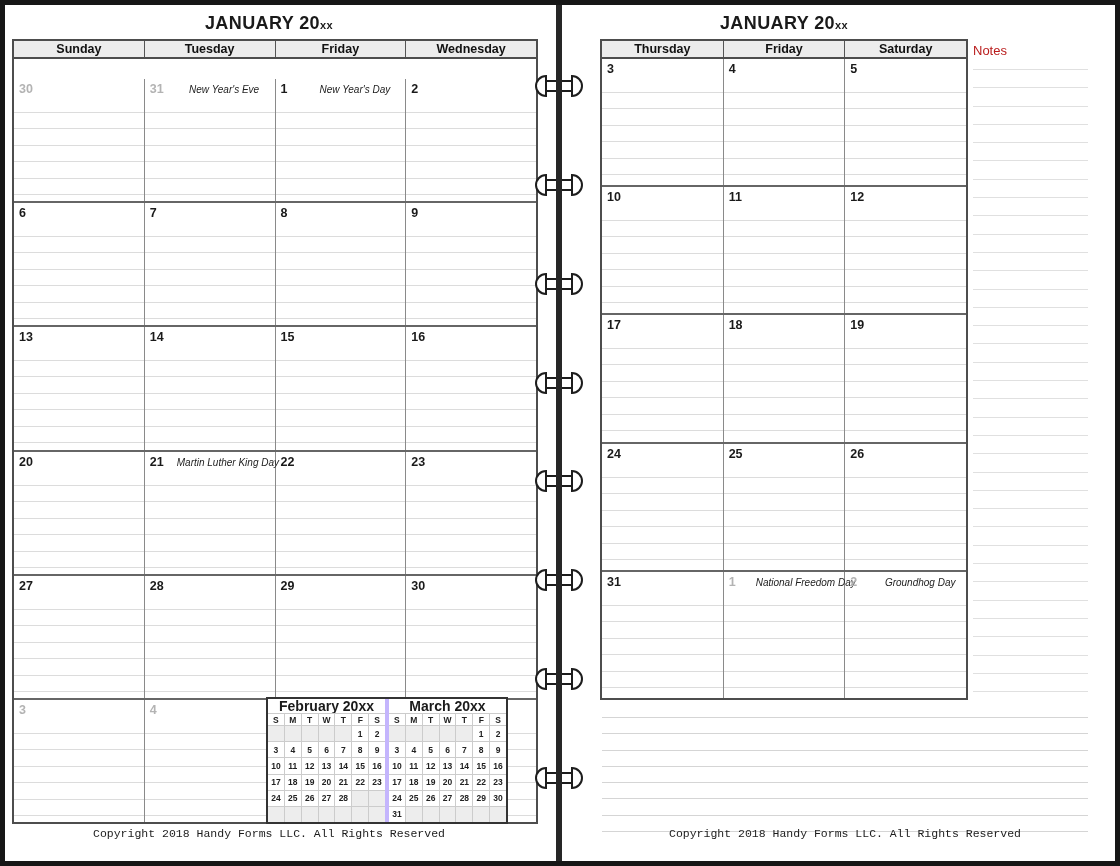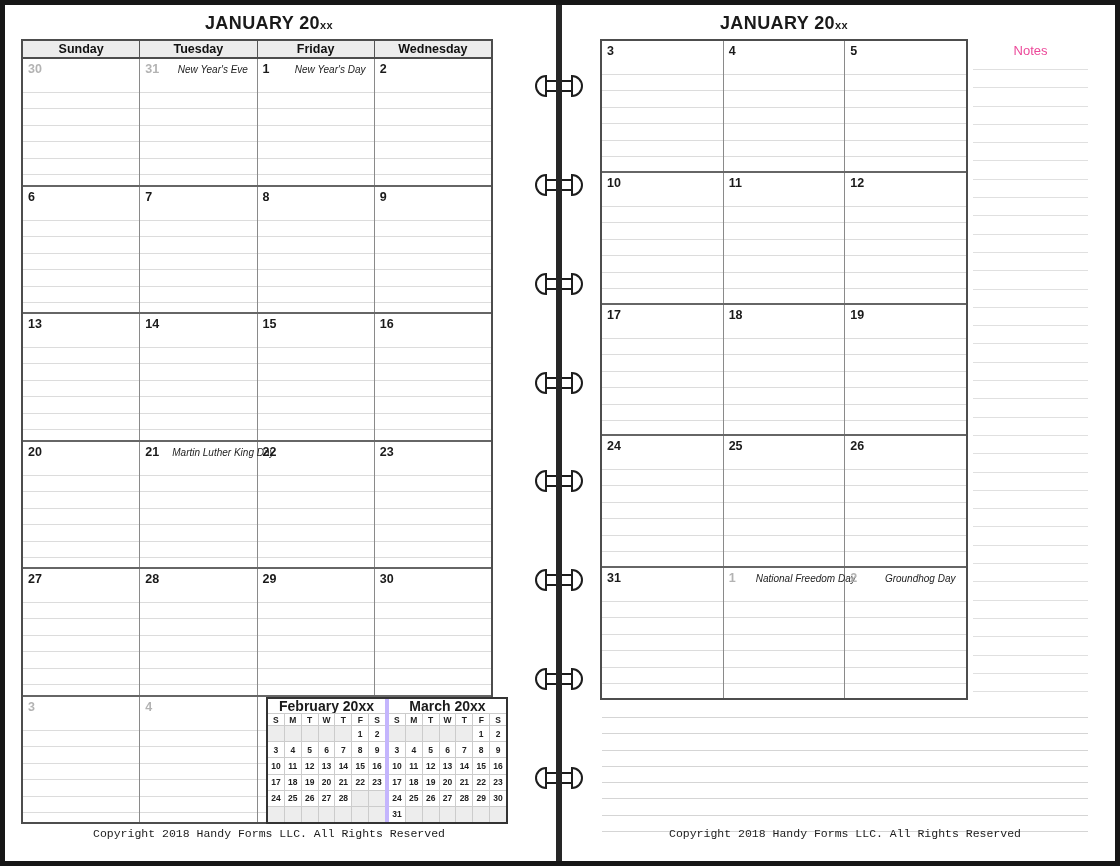--- a/index.html
+++ b/index.html
@@ -11,21 +11,21 @@
 
   
   .page-title{position:absolute;top:13px;height:22px;display:flex;align-items:baseline;justify-content:center;font-weight:bold;}
   .lp-title{left:28px;width:482px;}
   .rp-title{left:600px;width:368px;}
   .t-main{font-size:18px;letter-spacing:.4px;}
   .t-xx{font-size:11px;letter-spacing:.4px;}
 
   
   .grid{position:absolute;box-sizing:border-box;border:2px solid #4d4d4d;display:flex;flex-direction:column;background:#fff;}
-  .left-grid{left:21px;top:39px;width:472px;height:785px;}
+  .left-grid{left:12px;top:39px;width:526px;height:785px;gap:20px;}
   .right-grid{left:600px;top:39px;width:368px;height:661px;}
   .header-row{display:flex;height:16px;flex:none;background:#ececec;border-bottom:2px solid #4d4d4d;}
   .header-cell{flex:1;display:flex;align-items:center;justify-content:center;font-weight:bold;font-size:12.5px;color:#111;}
   .header-cell + .header-cell{border-left:1px solid #555;}
   .weeks{flex:1;display:flex;flex-direction:column;}
   .week-row{flex:1;display:flex;position:relative;}
   .week-row + .week-row{border-top:2px solid #666;}
   .day-cell{flex:1;position:relative;}
   .day-cell + .day-cell{border-left:1px solid #8a8a8a;}
   .day-cell::after{content:"";position:absolute;left:0;right:0;top:33px;bottom:1px;pointer-events:none;
@@ -39,21 +39,21 @@
   .mini{flex:1;display:flex;flex-direction:column;min-width:0;}
   .mini + .mini{border-left:4px solid #c4b5fd;text-align:center;}
   .mini-title{height:14px;flex:none;display:flex;align-items:center;justify-content:center;font-weight:bold;font-size:14px;}
   .mini-row{display:flex;flex:1;}
   .mini-row.mini-head{flex:none;height:12px;}
   .mini-cell{flex:1;display:flex;align-items:center;justify-content:center;font-size:8.5px;font-weight:bold;color:#222;border-top:1px solid #ccc;min-width:0;}
   .mini-cell + .mini-cell{border-left:1px solid #ccc;}
   .mini-cell.empty{background:#ededed;}
 
   
-  .notes-label{position:absolute;left:973px;top:43px;width:115px;text-align:center;font-size:13px;color:#ec4899;}
+  .notes-label{position:absolute;left:973px;top:43px;width:115px;text-align:left;font-size:13px;color:#b91c1c;}
   .notes-lines{position:absolute;left:973px;top:69px;width:115px;height:633px;
     background:repeating-linear-gradient(to bottom,#e0e0e0 0 1px,transparent 1px 18.3px);}
   .bottom-lines{position:absolute;left:602px;top:717px;width:486px;height:116px;
     background:repeating-linear-gradient(to bottom,#d5d5d5 0 1px,transparent 1px 16.3px);}
 
   
   .copyright{position:absolute;top:827px;text-align:center;font-size:11.5px;color:#1c1c1c;font-family:Liberation Mono, monospace;}
   .lp-copy{left:28px;width:482px;}
   .rp-copy{left:600px;width:490px;}
 
@@ -345,20 +345,25 @@
       </svg>
     </div>
   <div class="spine"></div>
 
   <div class="page-title rp-title">
     <span class="t-main">JANUARY 20</span>
       <span class="t-xx">xx</span>
   </div>
 
   <div class="grid right-grid">
+    <div class="header-row">
+      <div class="header-cell">Thursday</div>
+      <div class="header-cell">Friday</div>
+      <div class="header-cell">Saturday</div>
+    </div>
     <div class="weeks" id="right-weeks">
         <div class="week-row">
           <div class="day-cell">
             <span class="date-num">3</span>
           </div>
           <div class="day-cell">
             <span class="date-num">4</span>
           </div>
           <div class="day-cell">
             <span class="date-num">5</span>

